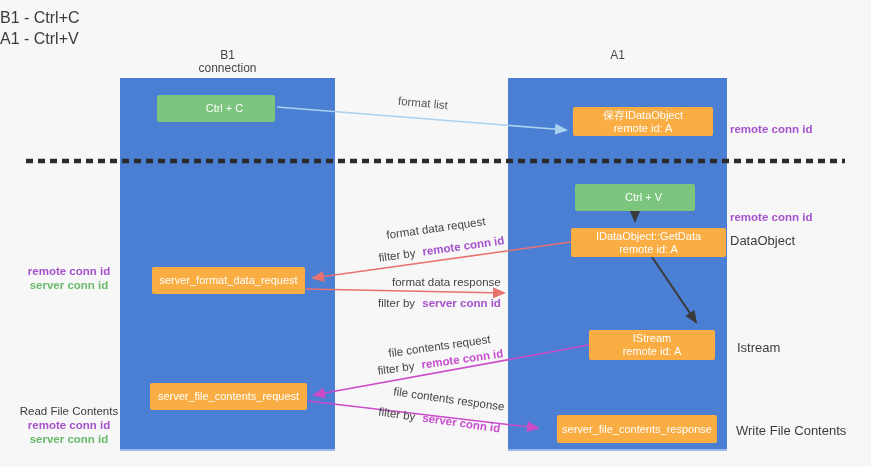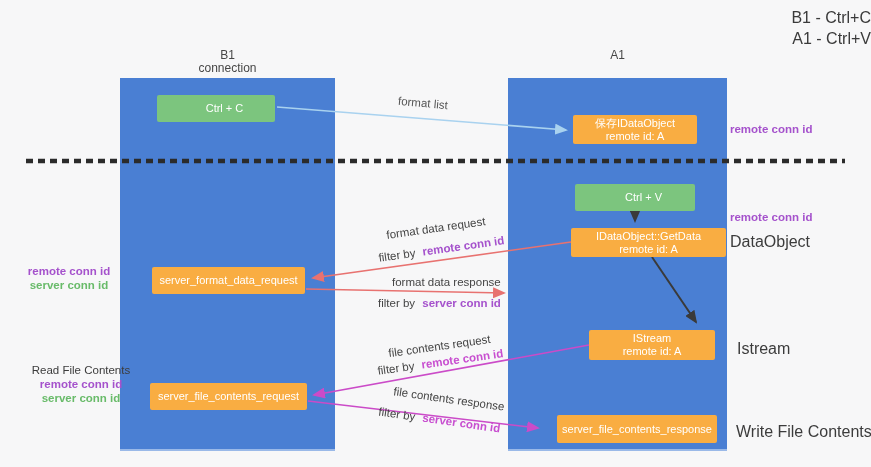--- a/index.html
+++ b/index.html
@@ -1,57 +1,57 @@
 <!DOCTYPE html>
 <html><head>
 <meta charset="utf-8">
 <style>
   * { margin:0; padding:0; box-sizing:border-box; }
   html,body { width:871px; height:467px; }
   body { font-family:"Liberation Sans", sans-serif; background:#f7f7f8; position:relative; overflow:hidden; }
   .stage { position:absolute; inset:0; width:871px; height:467px; }
 
-  .title { position:absolute; left:0; right:0; top:7px; text-align:right; font-size:16px; line-height:21px; color:#3a3a3a; }
+  .title { position:absolute; left:0; right:0; top:7px; text-align:left; font-size:16px; line-height:21px; color:#3a3a3a; }
 
   .col-header { position:absolute; text-align:center; font-size:12px; line-height:13px; color:#474747; }
   .col-header.left { left:120px; top:49px; width:215px;text-align:center; }
   .col-header.right { left:508px; top:49px; width:219px; }
 
   .lifeline { position:absolute; background:#4a7fd3; border-bottom:2px solid #9ab9e8; }
   .lifeline.left { left:120px; top:78px; width:215px; height:373px; }
   .lifeline.right { left:508px; top:78px; width:219px; height:373px; }
 
   svg.overlay { position:absolute; left:0; top:0; width:871px; height:467px; pointer-events:none; z-index:3; }
 
   .node { position:absolute; z-index:4; display:flex; flex-direction:column; align-items:center; justify-content:center;
           color:#fff; font-size:11px; line-height:13px; text-align:center; white-space:nowrap; border-radius:2px; }
   .green { background:#7cc57e;padding-left:17px; }
   .orange { background:#f9ad42; }
   .n-ctrl-c   { left:157px; top:95px;  width:118px; height:27px; }
-  .n-store    { left:573px; top:115px; width:124px; height:29px; }
+  .n-store    { left:573px; top:107px; width:140px; height:29px; }
   .n-ctrl-v   { left:575px; top:184px; width:120px; height:27px; }
   .n-getdata  { left:571px; top:228px; width:155px; height:29px; }
   .n-fmt-req  { left:152px; top:267px; width:153px; height:27px; }
   .n-fmt-resp { left:510px; top:281px; width:155px; height:26px; }
   .n-istream  { left:589px; top:330px; width:126px; height:30px; }
   .n-file-req { left:150px; top:383px; width:157px; height:27px; }
   .n-file-resp{ left:557px; top:415px; width:160px; height:28px; }
 
   .alabel { position:absolute; z-index:5; font-size:11.5px; color:#454545; white-space:nowrap; }
   .rot-n8 { transform:rotate(-8deg); }
   .rot-p8 { transform:rotate(8deg); }
   .rot-p5 { transform:rotate(5deg); }
   .alabel b { margin-left:4px; font-weight:bold; }
   .pur { color:#a552cc; }
   .mag-t { color:#c84fd0; }
 
   .slabel { position:absolute; z-index:5; white-space:nowrap; }
   .bold-pur { font-weight:bold; color:#a552cc; font-size:11.5px; }
   .bold-grn { font-weight:bold; color:#69bb6a; font-size:11.5px; }
-  .plain { color:#3c3c3c; font-size:16px; }
+  .plain { color:#3c3c3c; font-size:13px; }
   .left-block { left:18px; width:102px; text-align:center; line-height:14px; }
 </style>
 </head>
 <body>
 
 <div class="stage">
 
   <div class="title">
     <div>B1 - Ctrl+C</div>
     <div>A1 - Ctrl+V</div>
@@ -156,19 +156,19 @@
   <div class="slabel bold-pur" style="left:730px; top:123px;">remote conn id</div>
   <div class="slabel bold-pur" style="left:730px; top:211px;">remote conn id</div>
   <div class="slabel plain" style="left:730px; top:233px;">DataObject</div>
   <div class="slabel plain" style="left:737px; top:340px;">Istream</div>
   <div class="slabel plain" style="left:736px; top:423px;">Write File Contents</div>
 
   <div class="slabel left-block" style="top:264px;">
     <div class="bold-pur">remote conn id</div>
     <div class="bold-grn">server conn id</div>
   </div>
-  <div class="slabel left-block" style="top:363px;margin-left:12px;">
+  <div class="slabel left-block" style="top:404px;">
     <div class="plain" style="font-size:11.5px;">Read File Contents</div>
     <div class="bold-pur">remote conn id</div>
     <div class="bold-grn">server conn id</div>
   </div>
 
 </div>
 
 </body></html>

